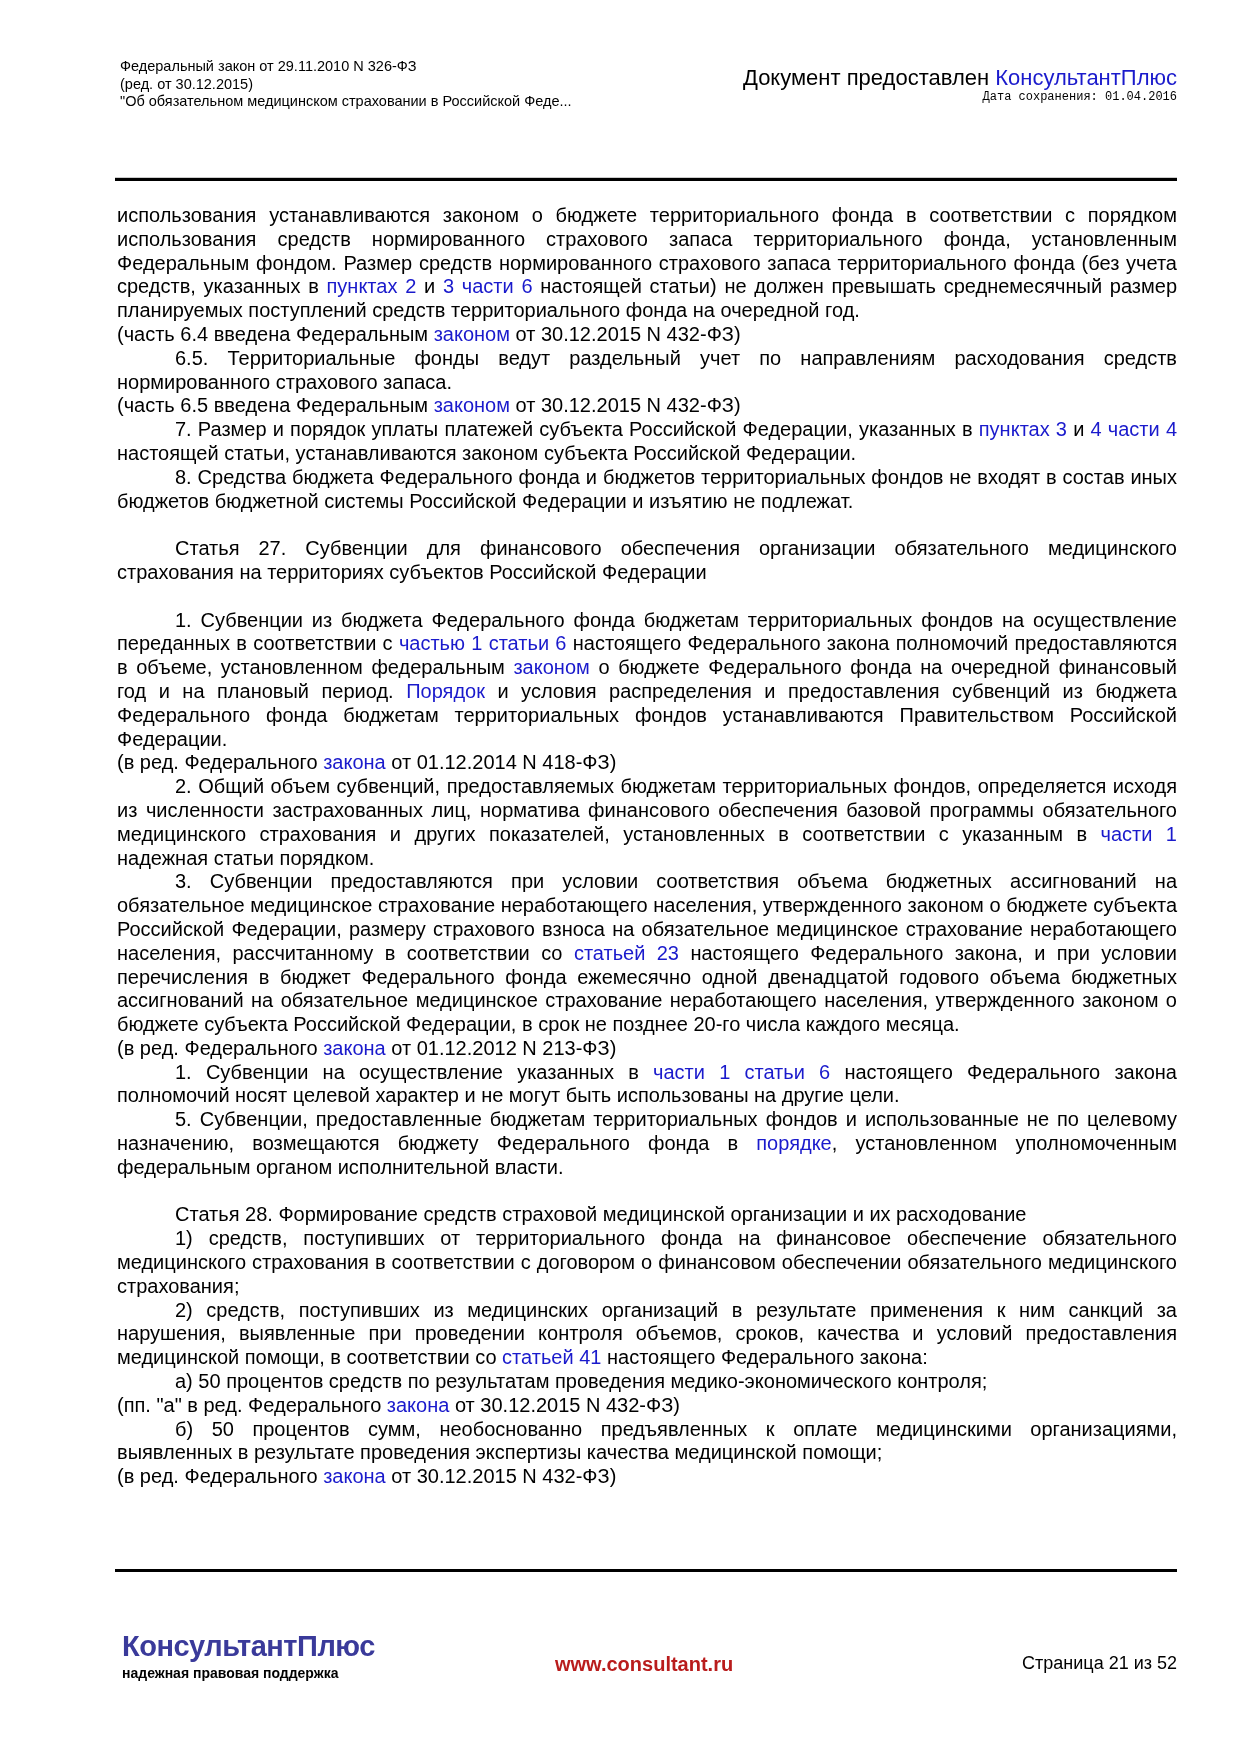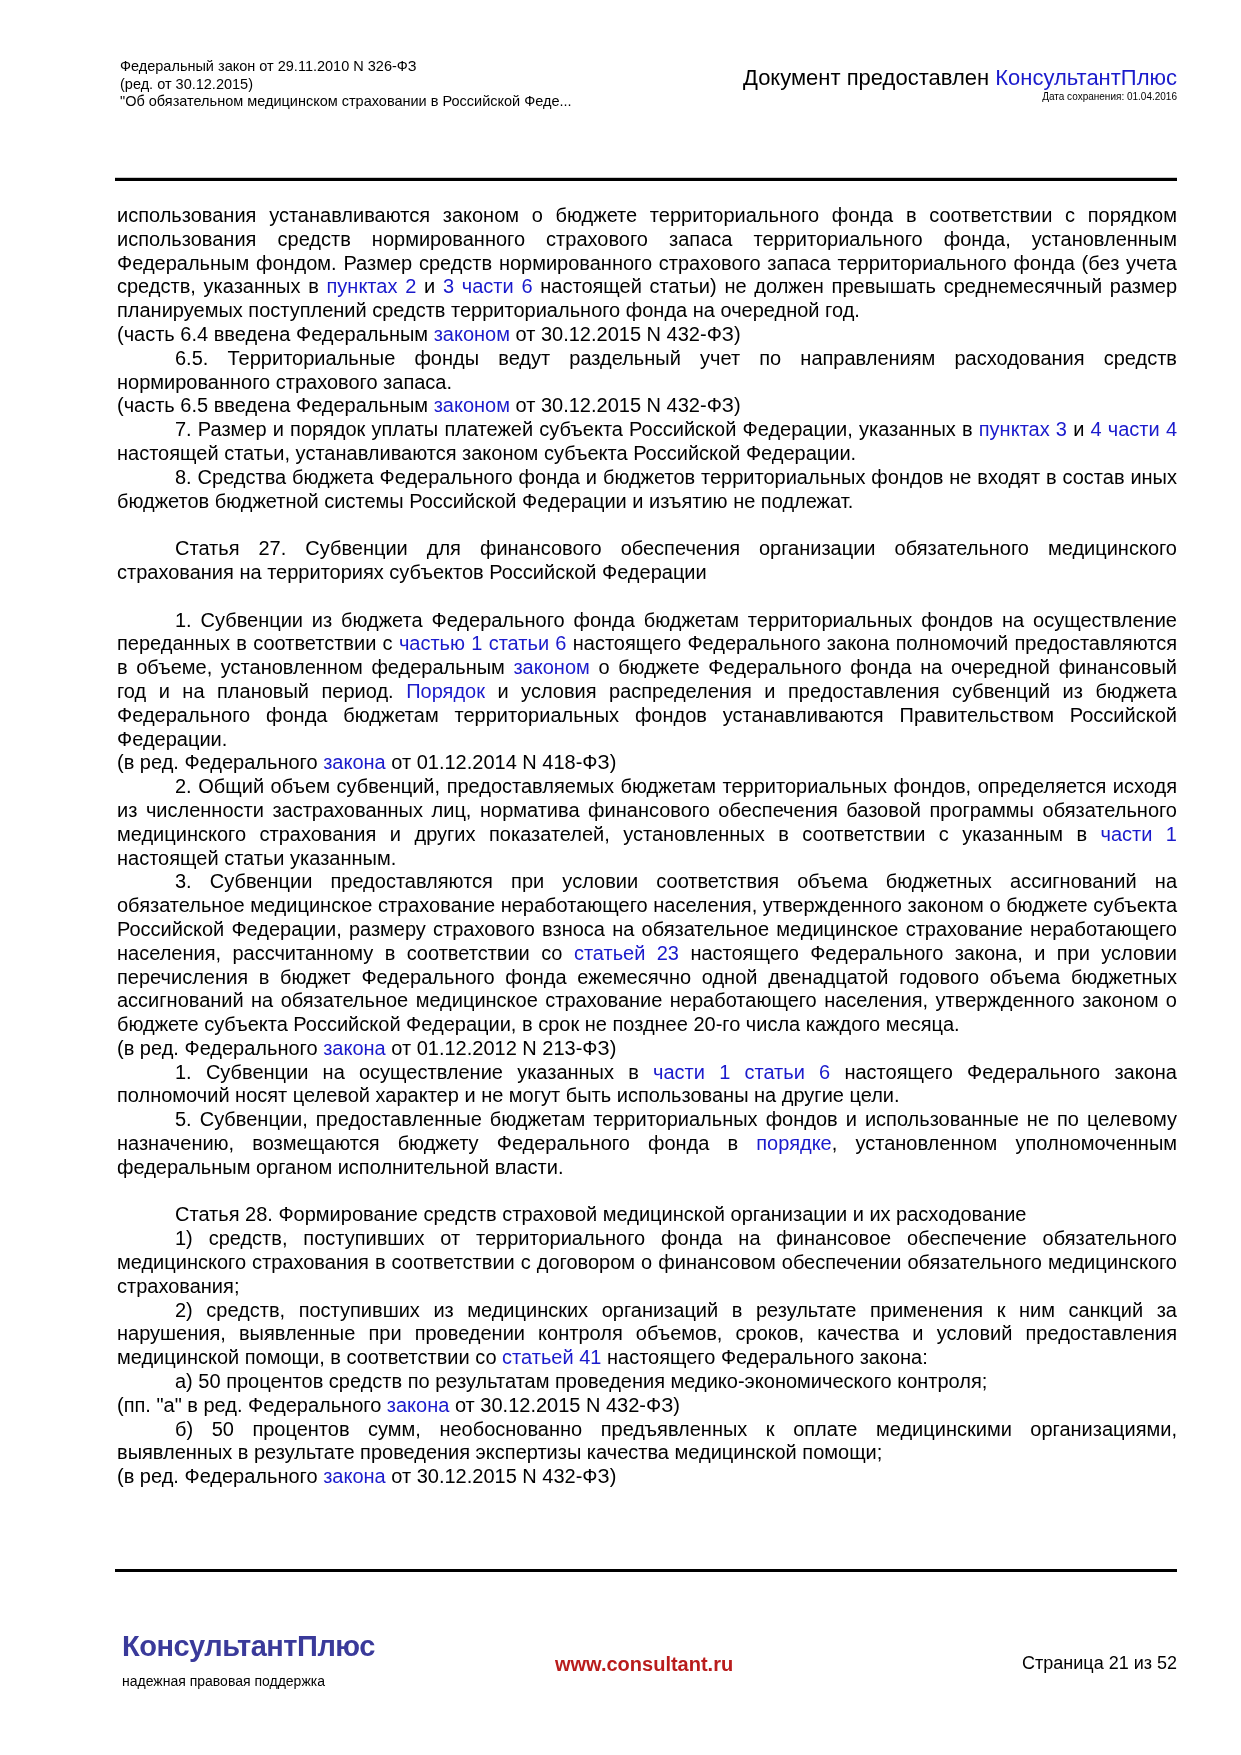--- a/index.html
+++ b/index.html
@@ -1,32 +1,32 @@
 <!DOCTYPE html>
 <html><head>
 <meta charset="utf-8">
 <style>
   html, body { margin: 0; padding: 0; background: #ffffff; }
   body { width: 1241px; height: 1755px; position: relative; overflow: hidden;
          font-family: "Liberation Sans", sans-serif; color: #000; }
   .hdr-left { position: absolute; left: 120px; top: 58px; font-size: 14.5px; line-height: 17.5px; }
   .hdr-right { position: absolute; right: 64px; top: 68px; text-align: right; }
   .hdr-right .prov { font-size: 22px; line-height: 20px; }
-  .hdr-right .saved { font-size: 10px; line-height: 18px; }
+  .hdr-right .saved { font-size: 12px; line-height: 18px; font-family: Liberation Mono, monospace; }
   .brand { color: #1a1acc; }
   .rule-top { position: absolute; left: 115px; width: 1062px; top: 177px; height: 3px; background: #000; border-top: 1px solid #ccc; }
   .rule-bottom { position: absolute; left: 115px; width: 1062px; top: 1569px; height: 3px; background: #000; }
   .content { position: absolute; left: 117px; width: 1060px; top: 204px; font-size: 20px; line-height: 23.8px; }
   .content p { margin: 0; text-align: justify; }
   .content p.ind { text-indent: 58px; }
   .content p.gap { margin-top: 23.8px; }
   a.lnk { color: #1a1acc; text-decoration: none; }
   .foot-logo { position: absolute; left: 122px; top: 1630px; }
   .foot-logo .name { font-size: 29px; font-weight: bold; color: #3a3a9a; letter-spacing: -0.5px; line-height: 32px; }
-  .foot-logo .tag { font-size: 14px; font-weight: normal; line-height: 18px; margin-top: 10px; }
+  .foot-logo .tag { font-size: 14px; font-weight: bold; line-height: 18px; margin-top: 2px; }
   .foot-url { position: absolute; left: 555px; top: 1653px; font-size: 20px; font-weight: bold; color: #b91c1c; }
   .foot-page { position: absolute; right: 64px; top: 1653px; font-size: 18px; }
 </style>
 </head>
 <body>
 
 <div class="hdr-left">
   <div>Федеральный закон от 29.11.2010 N 326-ФЗ</div>
   <div>(ред. от 30.12.2015)</div>
   <div>"Об обязательном медицинском страховании в Российской Феде...</div>
@@ -44,21 +44,21 @@
   <p><span>(часть 6.4 введена Федеральным </span><a class="lnk">законом</a><span> от 30.12.2015 N 432-ФЗ)</span></p>
   <p class="ind">6.5. Территориальные фонды ведут раздельный учет по направлениям расходования средств нормированного страхового запаса.</p>
   <p><span>(часть 6.5 введена Федеральным </span><a class="lnk">законом</a><span> от 30.12.2015 N 432-ФЗ)</span></p>
   <p class="ind"><span>7. Размер и порядок уплаты платежей субъекта Российской Федерации, указанных в </span><a class="lnk">пунктах 3</a><span> и </span><a class="lnk">4 части 4</a><span> настоящей статьи, устанавливаются законом субъекта Российской Федерации.</span></p>
   <p class="ind">8. Средства бюджета Федерального фонда и бюджетов территориальных фондов не входят в состав иных бюджетов бюджетной системы Российской Федерации и изъятию не подлежат.</p>
 
   <p class="ind gap">Статья 27. Субвенции для финансового обеспечения организации обязательного медицинского страхования на территориях субъектов Российской Федерации</p>
 
   <p class="ind gap"><span>1. Субвенции из бюджета Федерального фонда бюджетам территориальных фондов на осуществление переданных в соответствии с </span><a class="lnk">частью 1 статьи 6</a><span> настоящего Федерального закона полномочий предоставляются в объеме, установленном федеральным </span><a class="lnk">законом</a><span> о бюджете Федерального фонда на очередной финансовый год и на плановый период. </span><a class="lnk">Порядок</a><span> и условия распределения и предоставления субвенций из бюджета Федерального фонда бюджетам территориальных фондов устанавливаются Правительством Российской Федерации.</span></p>
   <p><span>(в ред. Федерального </span><a class="lnk">закона</a><span> от 01.12.2014 N 418-ФЗ)</span></p>
-  <p class="ind"><span>2. Общий объем субвенций, предоставляемых бюджетам территориальных фондов, определяется исходя из численности застрахованных лиц, норматива финансового обеспечения базовой программы обязательного медицинского страхования и других показателей, установленных в соответствии с указанным в </span><a class="lnk">части 1</a><span> настоящей статьи указанным.</span></p>
+  <p class="ind"><span>2. Общий объем субвенций, предоставляемых бюджетам территориальных фондов, определяется исходя из численности застрахованных лиц, норматива финансового обеспечения базовой программы обязательного медицинского страхования и других показателей, установленных в соответствии с указанным в </span><a class="lnk">части 1</a><span> надежная статьи порядком.</span></p>
   <p class="ind"><span>3. Субвенции предоставляются при условии соответствия объема бюджетных ассигнований на обязательное медицинское страхование неработающего населения, утвержденного законом о бюджете субъекта Российской Федерации, размеру страхового взноса на обязательное медицинское страхование неработающего населения, рассчитанному в соответствии со </span><a class="lnk">статьей 23</a><span> настоящего Федерального закона, и при условии перечисления в бюджет Федерального фонда ежемесячно одной двенадцатой годового объема бюджетных ассигнований на обязательное медицинское страхование неработающего населения, утвержденного законом о бюджете субъекта Российской Федерации, в срок не позднее 20-го числа каждого месяца.</span></p>
   <p><span>(в ред. Федерального </span><a class="lnk">закона</a><span> от 01.12.2012 N 213-ФЗ)</span></p>
   <p class="ind"><span>1. Субвенции на осуществление указанных в </span><a class="lnk">части 1 статьи 6</a><span> настоящего Федерального закона полномочий носят целевой характер и не могут быть использованы на другие цели.</span></p>
   <p class="ind"><span>5. Субвенции, предоставленные бюджетам территориальных фондов и использованные не по целевому назначению, возмещаются бюджету Федерального фонда в </span><a class="lnk">порядке</a><span>, установленном уполномоченным федеральным органом исполнительной власти.</span></p>
 
   <p class="ind gap">Статья 28. Формирование средств страховой медицинской организации и их расходование</p>
 
   <p class="ind">1) средств, поступивших от территориального фонда на финансовое обеспечение обязательного медицинского страхования в соответствии с договором о финансовом обеспечении обязательного медицинского страхования;</p>
   <p class="ind"><span>2) средств, поступивших из медицинских организаций в результате применения к ним санкций за нарушения, выявленные при проведении контроля объемов, сроков, качества и условий предоставления медицинской помощи, в соответствии со </span><a class="lnk">статьей 41</a><span> настоящего Федерального закона:</span></p>
   <p class="ind">а) 50 процентов средств по результатам проведения медико-экономического контроля;</p>

